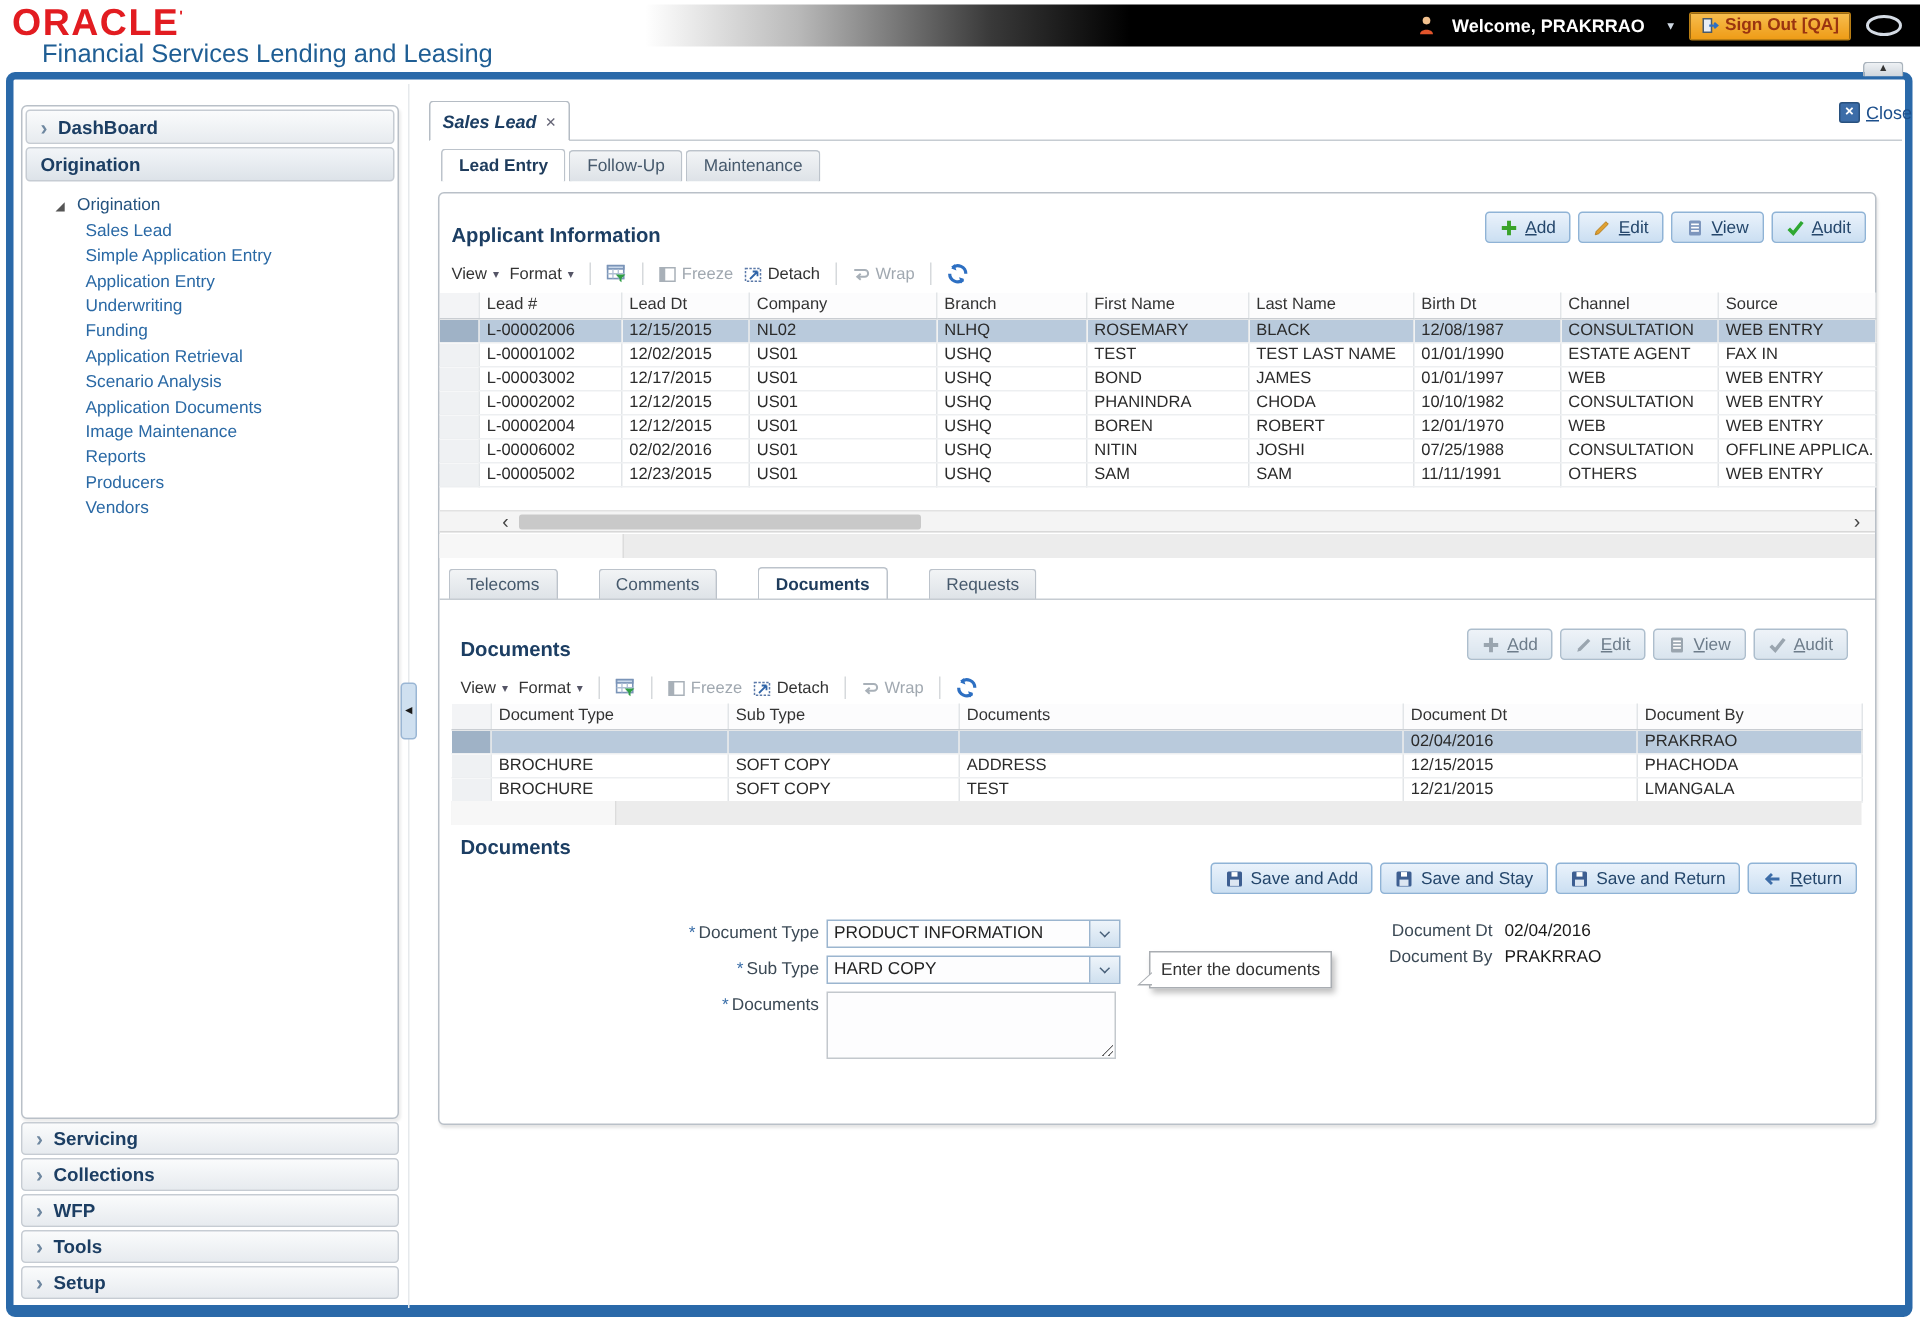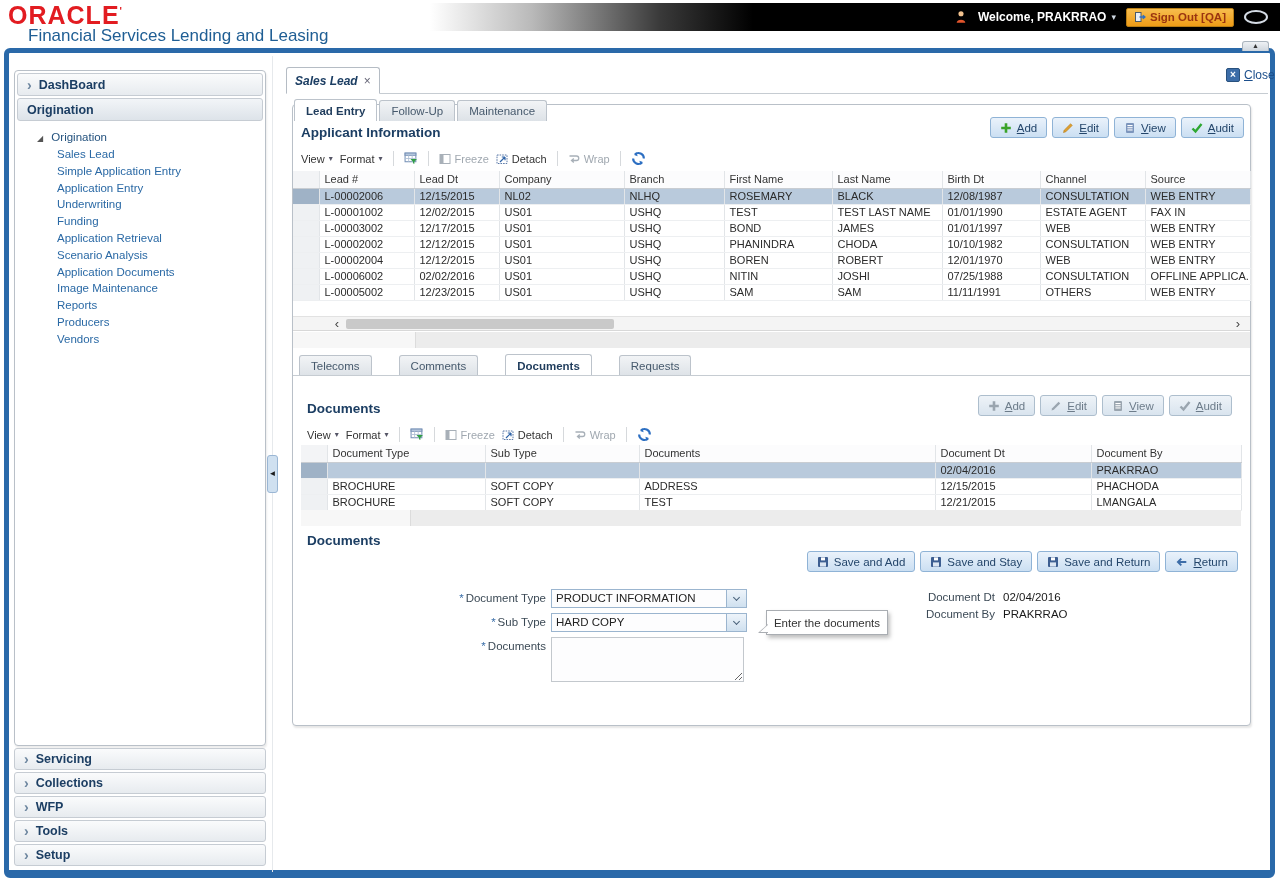--- a/index.html
+++ b/index.html
@@ -8,21 +8,21 @@
   .abs { position:absolute; }
 
   
   .logo { position:absolute; left:8px; top:1px; font-size:25px; font-weight:800;
     color:#e21c21; letter-spacing:1px; }
   .logo sup { font-size:10px; }
   .subtitle { position:absolute; left:28px; top:26px; font-size:17px; color:#1f5e94; }
   .hdrbar { position:absolute; left:430px; top:3px; width:850px; height:28px;
     background:linear-gradient(90deg,#ffffff 0%,#b9b9b9 12%,#3a3a3a 27%,#000 38%,#000 100%);
     display:flex; align-items:center; justify-content:flex-end; gap:10px; padding-right:12px; }
-  .welcome { color:#fff; font-weight:bold; font-size:12px; display:flex; align-items:center; gap:5px; }
+  .welcome { color:#fff; font-weight:bold; font-size:12px; display:flex; align-items:center; gap:15px; }
   .welcome .dd { font-size:9px; color:#cfd8e2; }
   .sobtn { height:19px; padding:0 7px; display:flex; align-items:center; gap:4px;
     background:linear-gradient(#f7bd4e,#ee9c17); border:1px solid #b97e14; border-radius:2px;
     color:#9a3410; font-weight:bold; font-size:11.5px; cursor:pointer; }
   .oval { width:24px; height:14px; border:2px solid #d4dbe4; border-radius:50%; }
 
   
   .frame { position:absolute; left:4px; top:48px; width:1271px; height:830px;
     border:5px solid #2a69a9; border-bottom-width:8px; border-radius:6px; }
   .collapse-tab { position:absolute; left:1242px; top:41px; width:27px; height:10px;
@@ -62,21 +62,21 @@
     color:#fff; font-size:10px; line-height:12px; text-align:center; font-weight:bold; }
   .close-ctl .lbl { display:inline-block; }
   .close-ctl .lbl::first-letter { text-decoration:underline; }
 
   .tabs-row { position:absolute; left:294px; top:99px; display:flex; z-index:3; }
   .tab { height:21px; padding:0 11px; display:inline-flex; align-items:center;
     background:linear-gradient(#f2f4f6,#dde2e7); border:1px solid #bcc3cb; border-bottom:none;
     border-radius:3px 3px 0 0; margin-right:2px; color:#46596c; font-size:11.5px; cursor:pointer; position:relative; top:1px; }
   .tab.active { background:#fff; font-weight:bold; color:#1f3c5c; height:22px; top:0; }
 
-  .content-box { position:absolute; left:292px; top:104px; width:959px; height:622px;
+  .content-box { position:absolute; left:292px; top:128px; width:959px; height:622px;
     border:1px solid #b9c0c8; border-radius:4px; background:#fff; box-shadow:1px 2px 2px rgba(0,0,0,.10); }
 
   .sec-title { font-weight:bold; font-size:13.5px; color:#1c3e63; }
   .btn { display:inline-flex; align-items:center; gap:5px; height:21px; padding:0 9px;
     background:linear-gradient(#eaf2fb,#cbdff2); border:1px solid #8fb3d6; border-radius:3px;
     font-size:11.5px; color:#24466b; cursor:pointer; }
   .btn-row { display:flex; gap:5px; }
   .btn .btn-label { display:inline-block; }
   .btn .btn-label::first-letter { text-decoration:underline; }
   .btn.dis { color:#6d7c8a; border-color:#adbecd; background:linear-gradient(#eef3f8,#d9e4ee); }

